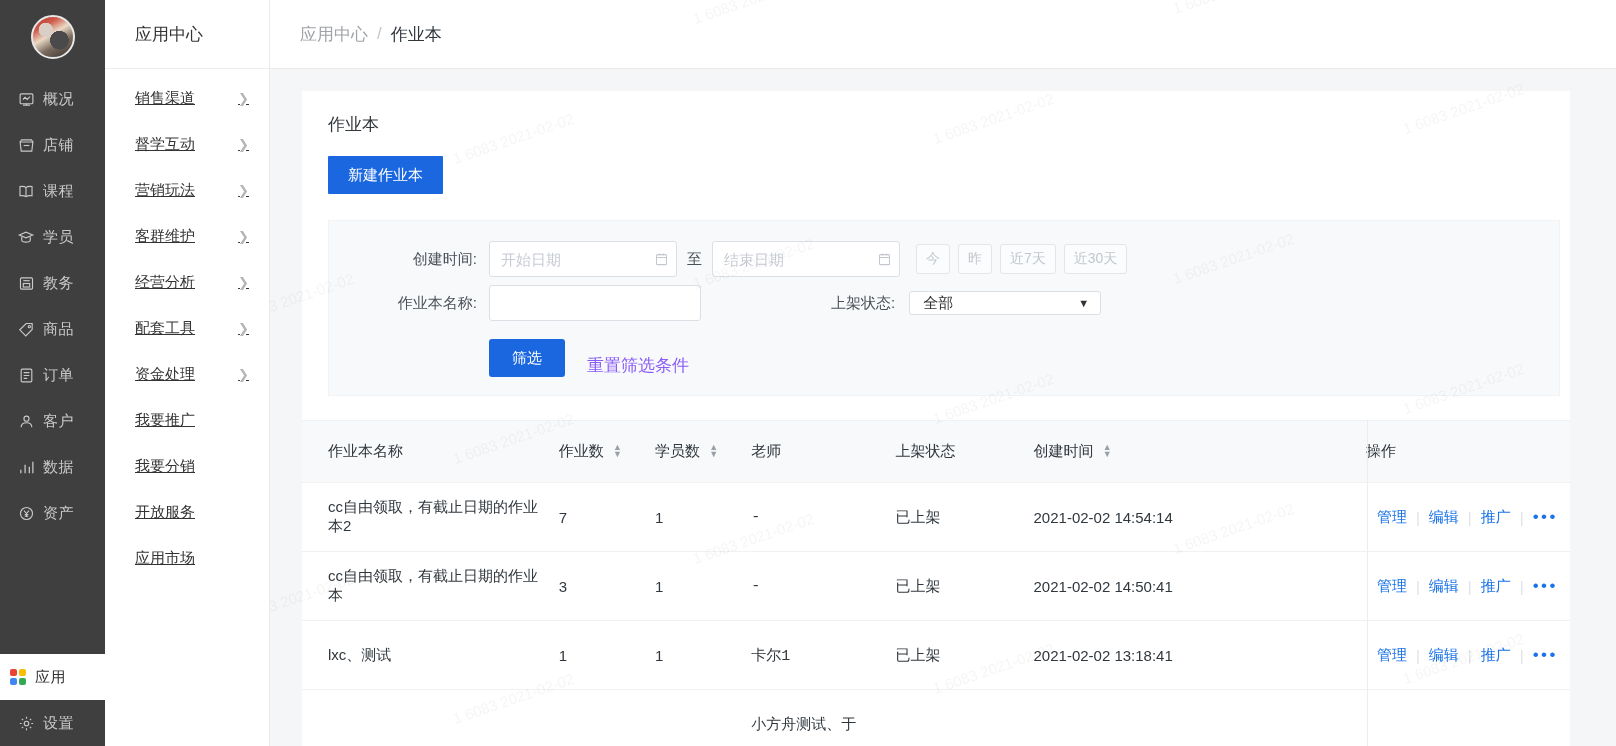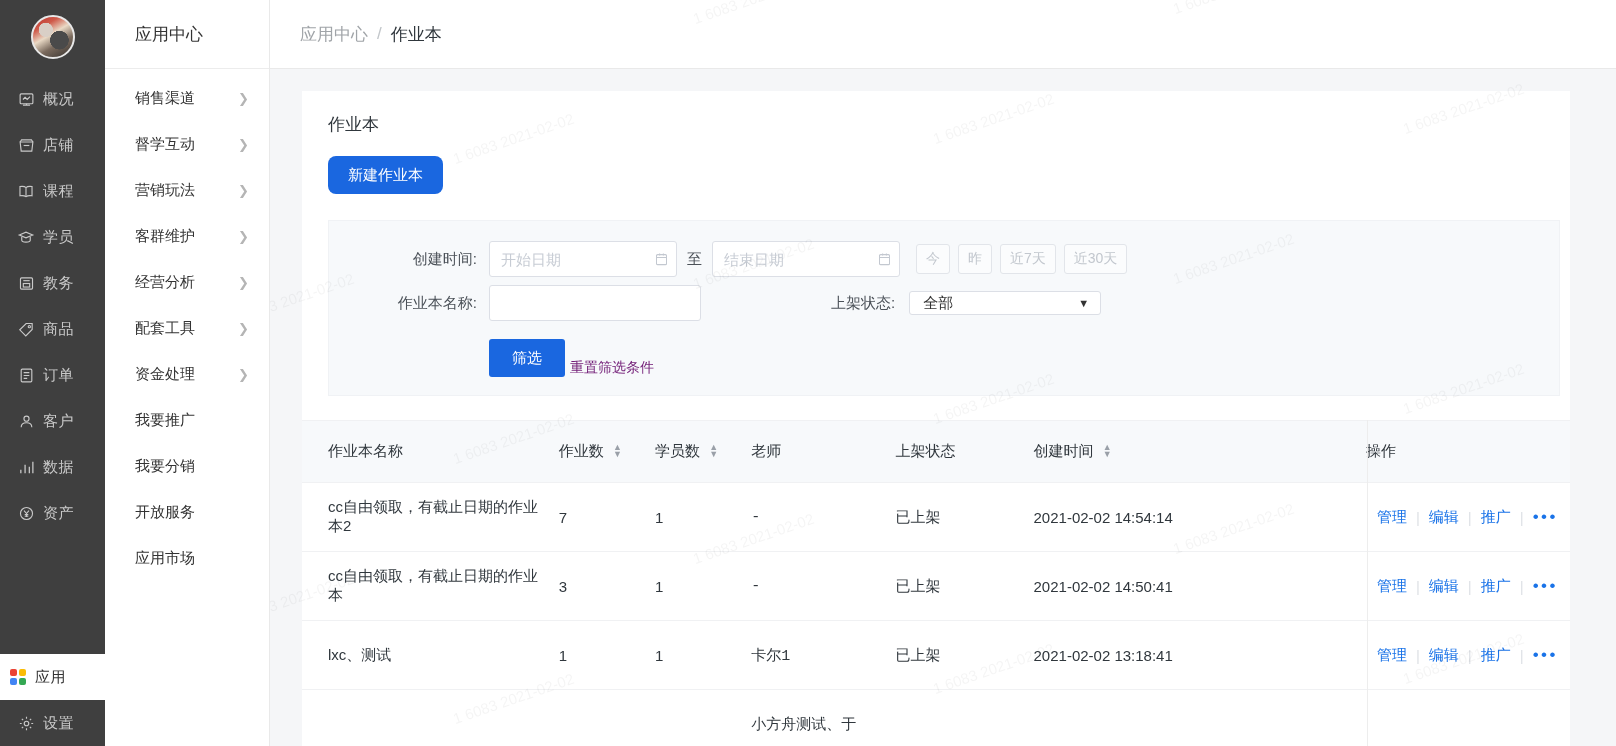--- a/index.html
+++ b/index.html
@@ -58,21 +58,21 @@
   }
   .submenu-head {
     height: 69px; display: flex; align-items: center;
     padding-left: 30px; font-size: 17px; color: #333;
     border-bottom: 1px solid #ececec;
   }
   .submenu-list { padding-top: 6px; }
   .submenu-item {
     height: 46px; display: flex; align-items: center;
     padding: 0 20px 0 30px; font-size: 15px; color: #333;
-    cursor: pointer; justify-content: space-between;
+    cursor: pointer; justify-content: space-between; text-decoration: underline;
   }
   .submenu-item .chev { color: #b5b5b5; font-size: 13px; line-height: 1; }
 
   
   .main {
     flex: 1; height: 746px; position: relative;
     background: #f5f6f8; display: flex; flex-direction: column;
     overflow: hidden;
   }
   .crumbbar {
@@ -90,21 +90,21 @@
     padding: 22px 30px 0 32px;
   }
   .card {
     background: #fff; min-height: 700px;
     padding: 22px 0 0 0; position: relative;
   }
   .card-title {
     font-size: 17px; color: #30373d; padding: 0 0 0 26px; margin-bottom: 20px;
   }
   .btn-primary {
-    background: #1a67e0; color: #fff; border: none; border-radius: 8px;
+    background: #1a67e0; color: #fff; border: none; border-radius: 1px;
     height: 38px; padding: 0 20px; font-size: 15px; cursor: pointer;
     font-family: inherit; margin-left: 26px;
   }
 
   
   .filter {
     margin: 26px 26px 0 26px;
     background: #f7f9fb; border: 1px solid #f0f2f5;
     padding: 16px 0 18px 0;
   }
@@ -141,21 +141,21 @@
   .sel .caret {
     position: absolute; right: 12px; top: 50%; transform: translateY(-50%);
     font-size: 11px; color: #333;
   }
   .frow-actions { display: flex; align-items: flex-end; height: 52px; padding-left: 160px; }
   .btn-filter {
     background: #1a67e0; color: #fff; border: none; border-radius: 3px;
     height: 38px; padding: 0 23px; font-size: 15px; cursor: pointer; font-family: inherit;
   }
   .link-reset {
-    color: #701a75; font-size: 14px; margin-left: 5px; cursor: pointer; text-decoration: none;
+    color: #8b5cf6; font-size: 17px; margin-left: 22px; cursor: pointer; text-decoration: none;
   }
 
   
   .tablewrap { margin: 24px 0 0 0; position: relative; }
   table.grid { width: 100%; border-collapse: collapse; table-layout: fixed; }
   table.grid thead th {
     background: #f7f9fb; height: 62px; font-weight: normal;
     font-size: 15px; color: #30373d; text-align: left; padding: 0 8px;
     border-top: 1px solid #f0f1f3; border-bottom: 1px solid #f0f1f3;
     white-space: nowrap;

